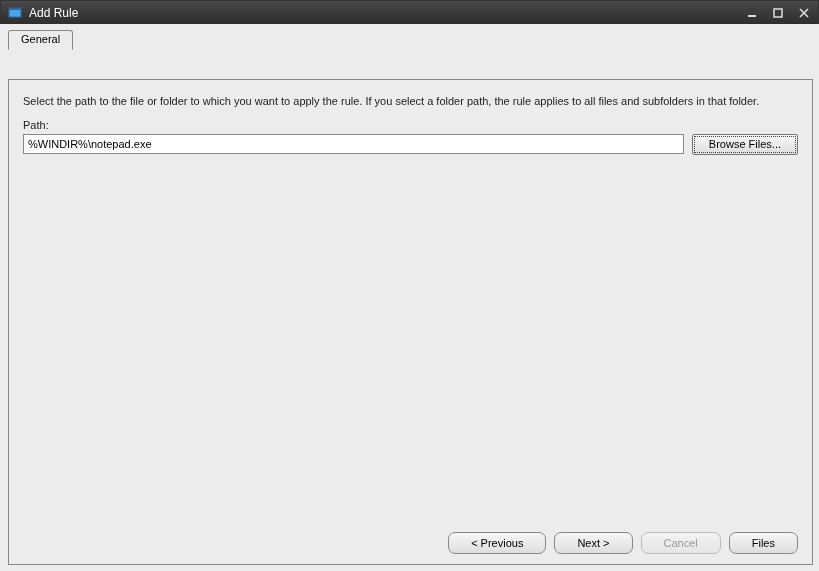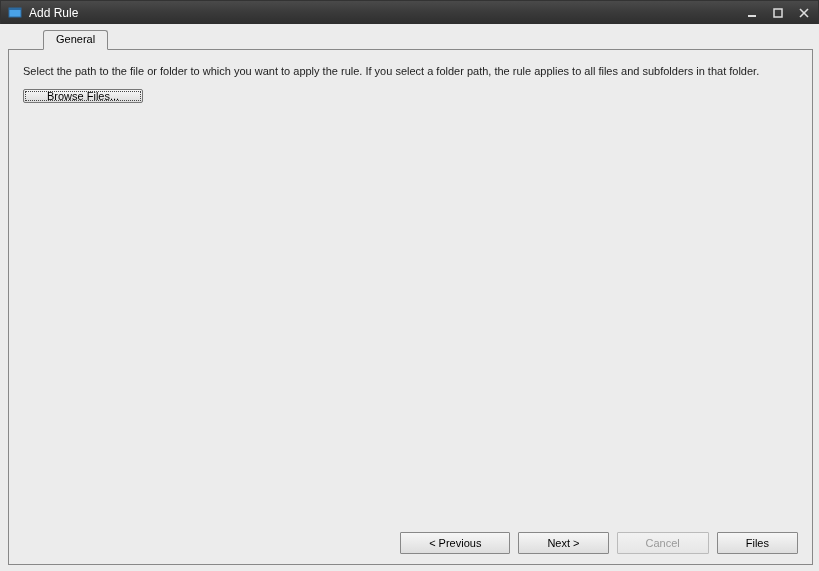--- a/index.html
+++ b/index.html
@@ -70,30 +70,30 @@
       margin-bottom: -1px;
     }
     .tab {
       background: #ececec;
       border: 1px solid #888;
       border-bottom: 1px solid #ececec;
       padding: 2px 12px;
       font-size: 11px;
       border-radius: 3px 3px 0 0;
       cursor: pointer;
-      margin-left: 35px;
     }
     .tab-content {
       flex: 1;
       border: 1px solid #888;
       background: #ececec;
       padding: 14px 14px 10px 14px;
       position: relative;
       display: flex;
       flex-direction: column;
+      margin-top: 30px;
     }
     .description {
       font-size: 11px;
       color: #222;
       line-height: 1.35;
       margin-bottom: 10px;
     }
     .path-label {
       font-size: 11px;
       color: #222;
@@ -107,28 +107,28 @@
     .path-input {
       flex: 1;
       height: 20px;
       border: 1px solid #888;
       background: #fff;
       font-size: 11px;
       padding: 1px 4px;
       font-family: inherit;
     }
     .browse-btn {
-      height: 14px;
+      height: 21px;
       min-width: 84px;
       border: 1px solid #777;
       background: linear-gradient(to bottom, #f6f6f6, #dedede);
       font-size: 11px;
       font-family: inherit;
       cursor: pointer;
-      padding: 0 23px;
+      padding: 0 16px;
       border-radius: 2px;
     }
     .browse-btn.focused {
       outline: 1px dotted #444;
       outline-offset: -3px;
     }
     .footer {
       display: flex;
       justify-content: flex-end;
       gap: 8px;
@@ -136,22 +136,22 @@
       margin-top: auto;
     }
     .wizard-btn {
       height: 22px;
       min-width: 68px;
       border: 1px solid #888;
       background: linear-gradient(to bottom, #f6f6f6, #dedede);
       font-size: 11px;
       font-family: inherit;
       cursor: pointer;
-      border-radius: 1px;
-      padding: 0 28px;
+      border-radius: 7px;
+      padding: 0 22px;
     }
     .wizard-btn:disabled {
       color: #999;
       cursor: default;
       background: linear-gradient(to bottom, #f2f2f2, #e6e6e6);
       border-color: #bbb;
     }
   </style>
 </head>
 <body>
@@ -183,21 +183,23 @@
     </div>
   </div>
 </div>
 
 <div class="client-area">
   <div class="tab-header">
     <div class="tab">General</div>
   </div>
   <div class="tab-content">
     <div class="description">Select the path to the file or folder to which you want to apply the rule. If you select a folder path, the rule applies to all files and subfolders in that folder.</div>
+    <div class="path-label">Path:</div>
     <div class="path-row">
+      <input type="text" class="path-input" value="%WINDIR%\notepad.exe" style="">
       <button class="browse-btn focused">Browse Files...</button>
     </div>
 
     <div class="footer">
       <button class="wizard-btn">&lt; Previous</button>
       <button class="wizard-btn">Next &gt;</button>
       <button class="wizard-btn" disabled="">Cancel</button>
       <button class="wizard-btn">Files</button>
     </div>
   </div>

